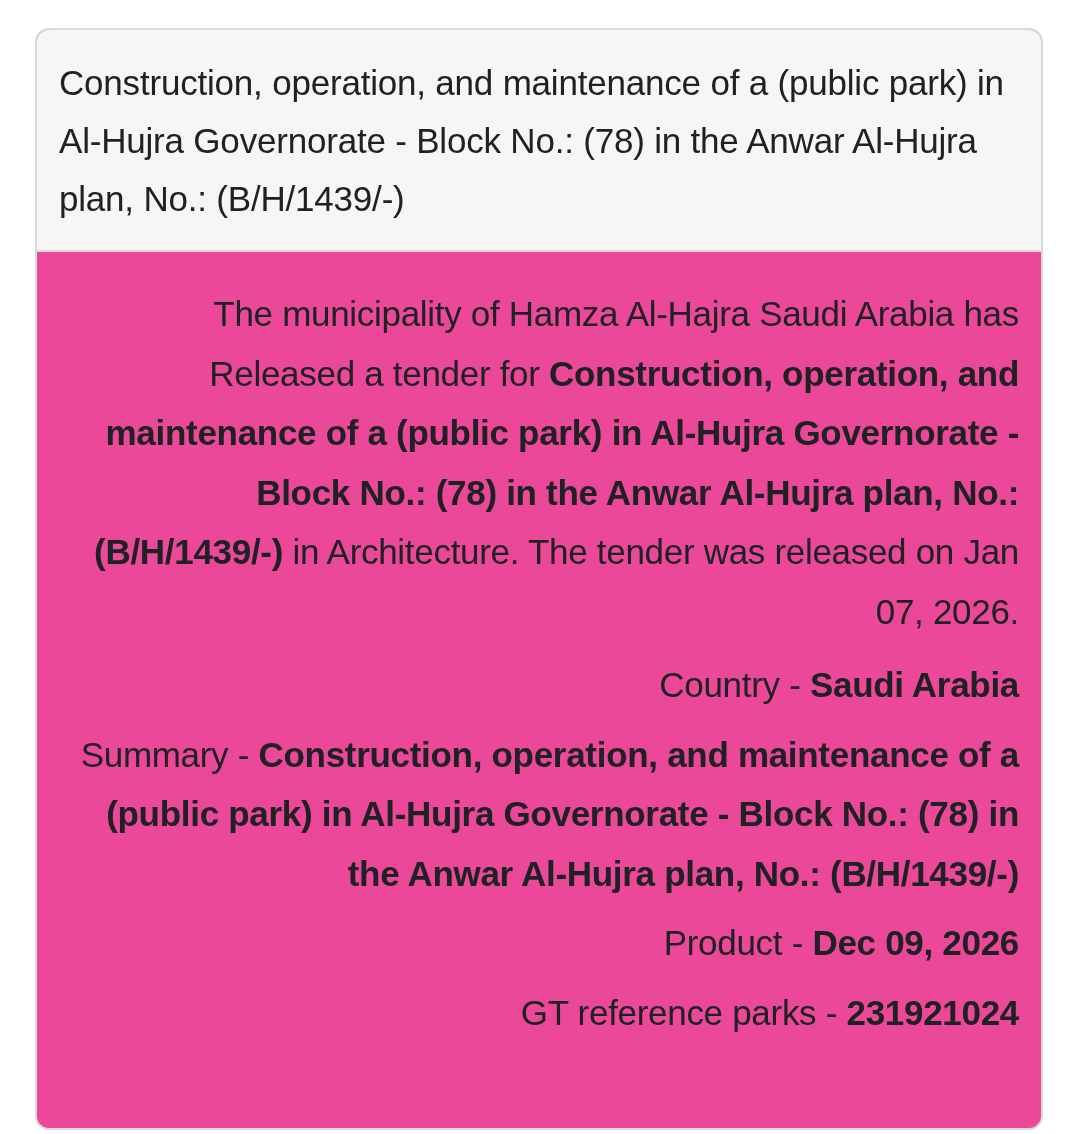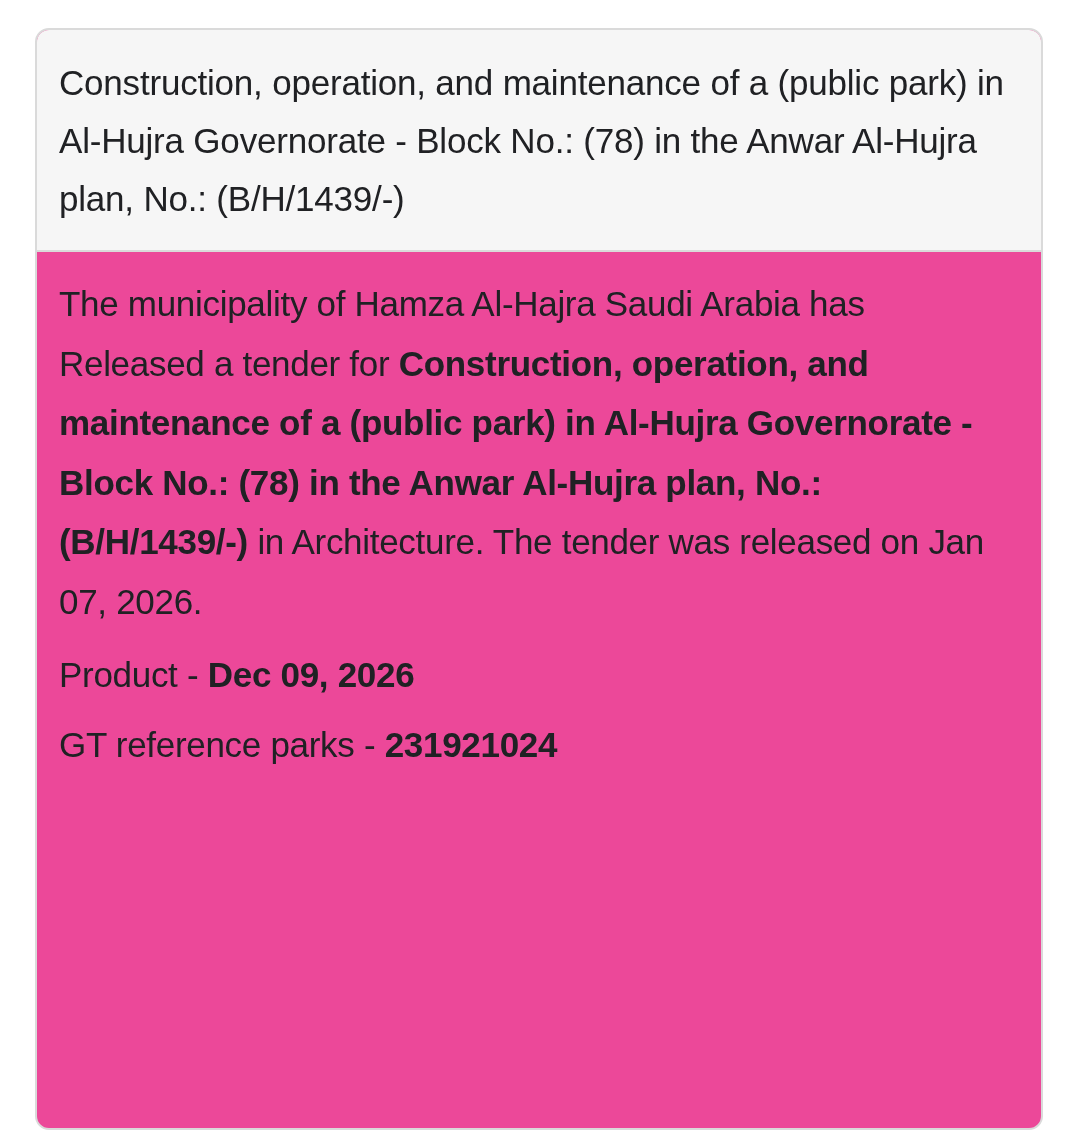--- a/index.html
+++ b/index.html
@@ -36,21 +36,22 @@
     }
     .card-title {
       margin: 0;
       font-size: 35px;
       line-height: 58px;
       font-weight: 400;
       color: #202124;
       letter-spacing: -0.2px;
     }
     .card-body {
-      padding: 22px 22px 10px 22px;
+      padding: 32px 22px 10px 22px;
+      text-align: right;
     }
     .intro {
       margin: 0 0 14px 0;
       font-size: 35px;
       line-height: 59.5px;
       font-weight: 500;
       letter-spacing: -0.3px;
     }
     .intro b { font-weight: 700; }
     .field {
@@ -65,20 +66,22 @@
 </head>
 <body>
 
 <div class="card">
   <div class="card-header">
     <p class="card-title">Construction, operation, and maintenance of a (public park) in Al-Hujra Governorate - Block No.: (78) in the Anwar Al-Hujra plan, No.: (B/H/1439/-)</p>
   </div>
   <div class="card-body">
     <p class="intro"><span>The municipality of Hamza Al-Hajra Saudi Arabia has Released a tender for </span><b>Construction, operation, and maintenance of a (public park) in Al-Hujra Governorate - Block No.: (78) in the Anwar Al-Hujra plan, No.: (B/H/1439/-)</b><span> in Architecture. The tender was released on </span><span>Jan 07, 2026</span><span>.</span></p>
 
+    <p class="field"><span class="label">Country - </span><span class="value">Saudi Arabia</span></p>
 
+    <p class="field"><span class="label">Summary - </span><span class="value">Construction, operation, and maintenance of a (public park) in Al-Hujra Governorate - Block No.: (78) in the Anwar Al-Hujra plan, No.: (B/H/1439/-)</span></p>
 
     <p class="field"><span class="label">Product - </span><span class="value">Dec 09, 2026</span></p>
 
     <p class="field"><span class="label">GT reference parks - </span><span class="value">231921024</span></p>
 
   </div>
 </div>
 
 </body></html>

